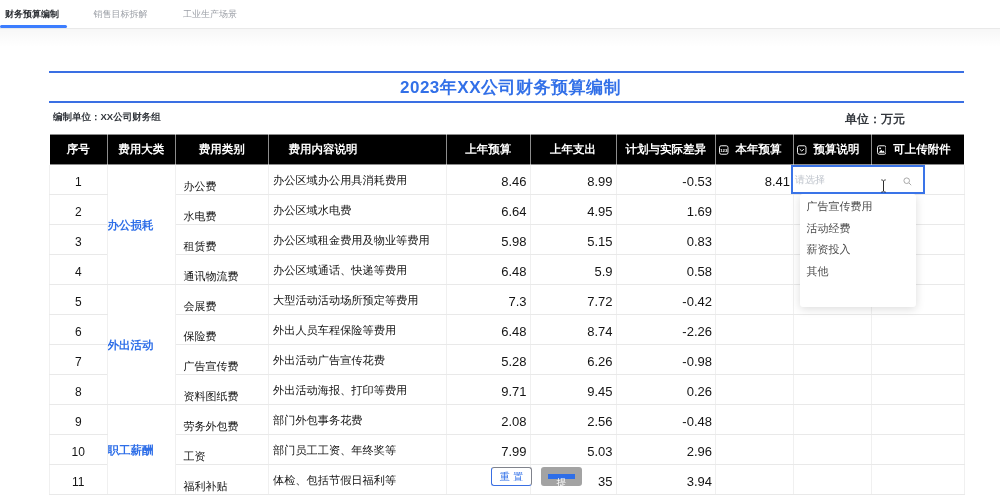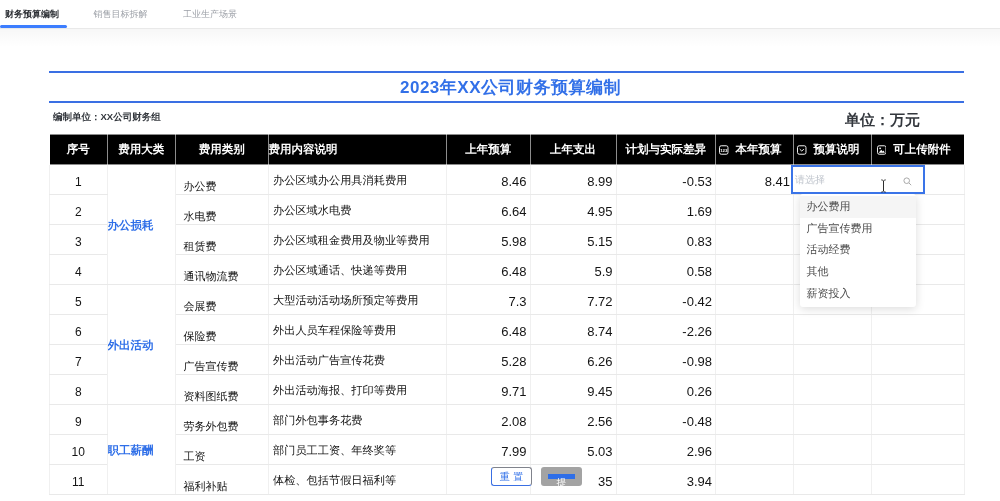--- a/index.html
+++ b/index.html
@@ -10,25 +10,25 @@
 .tab1{left:5px;color:#2b2e33;font-weight:bold}
 .tab2{left:93.5px}
 .tab3{left:183px}
 .ink{position:absolute;left:0;top:25px;width:67px;height:2.5px;background:#3d7eff;border-radius:2px}
 
 .hline{position:absolute;left:49px;width:915px;height:2px;background:#3a6fe3}
 .l1{top:70.5px}
 .l2{top:100.5px}
 .title{position:absolute;left:53px;top:75.5px;width:915px;text-align:center;font-size:17px;font-weight:bold;color:#3270e8;letter-spacing:0.5px}
 .metaL{position:absolute;left:53px;top:110.5px;font-size:9.5px;font-weight:bold;color:#33373d}
-.metaR{position:absolute;left:845px;top:110.5px;font-size:15px;font-weight:bold;color:#33373d}
+.metaR{position:absolute;left:845px;top:110.5px;font-size:12px;font-weight:bold;color:#33373d}
 
 table{position:absolute;left:49px;top:133.5px;border-collapse:collapse;table-layout:fixed;width:914px}
 th{background:#000000;color:#fff;font-size:11.5px;font-weight:bold;border:1px solid rgba(255,255,255,0.55);height:30.5px;text-align:center;vertical-align:middle;padding:0}
-th.desc{text-align:left;}
+th.desc{text-align:left;padding-left:20px}
 th.thg{padding-right:8px}
 td{border:1px solid #e9e9e9;border-left-color:#f0f0f0;border-right-color:#f0f0f0;font-size:11px;color:#141414;vertical-align:middle;padding:2px 0 0 0;background:#fff;overflow:hidden;white-space:nowrap}
 td.c{text-align:center;font-size:12px;padding-top:5px}
 td.l{text-align:left;padding-left:7.5px;padding-top:14px}
 td.d{text-align:left;padding-left:4.5px;padding-top:2px;font-size:11.2px}
 td.r{text-align:right;padding-right:3px;padding-top:4px;font-size:13px}
 td.cat{color:#2f6fe8;font-weight:bold;font-size:11.5px}
 td.small{text-align:right;padding-right:2.5px;padding-top:3px;font-size:13px;color:#141414}
 th .ic{display:inline-block;vertical-align:-2px;margin-right:7px}
 
@@ -228,21 +228,20 @@
       <circle cx="3.7" cy="3.7" r="2.8" fill="none" stroke="#a8a8a8" stroke-width="1"></circle>
       <line x1="6" y1="6" x2="8.2" y2="8.2" stroke="#a8a8a8" stroke-width="1"></line>
     </svg>
 </div>
 <div class="cursorI">
   <svg width="9" height="14" viewBox="0 0 9 16">
       <path d="M2 1 C3 1 4 1.6 4.5 2.2 C5 1.6 6 1 7 1 M4.5 2.2 L4.5 13.8 M2 15 C3 15 4 14.4 4.5 13.8 C5 14.4 6 15 7 15" fill="none" stroke="#111" stroke-width="1"></path>
     </svg>
 </div>
 <div class="panel">
-  <div class="opt hov">办公费用</div>
   <div class="opt">广告宣传费用</div>
   <div class="opt">活动经费</div>
+  <div class="opt">薪资投入</div>
   <div class="opt">其他</div>
-  <div class="opt">薪资投入</div>
 </div>
 
 <div class="btn btn1">重置</div>
 <div class="btn btn2">提交</div>
 
 </body></html>

